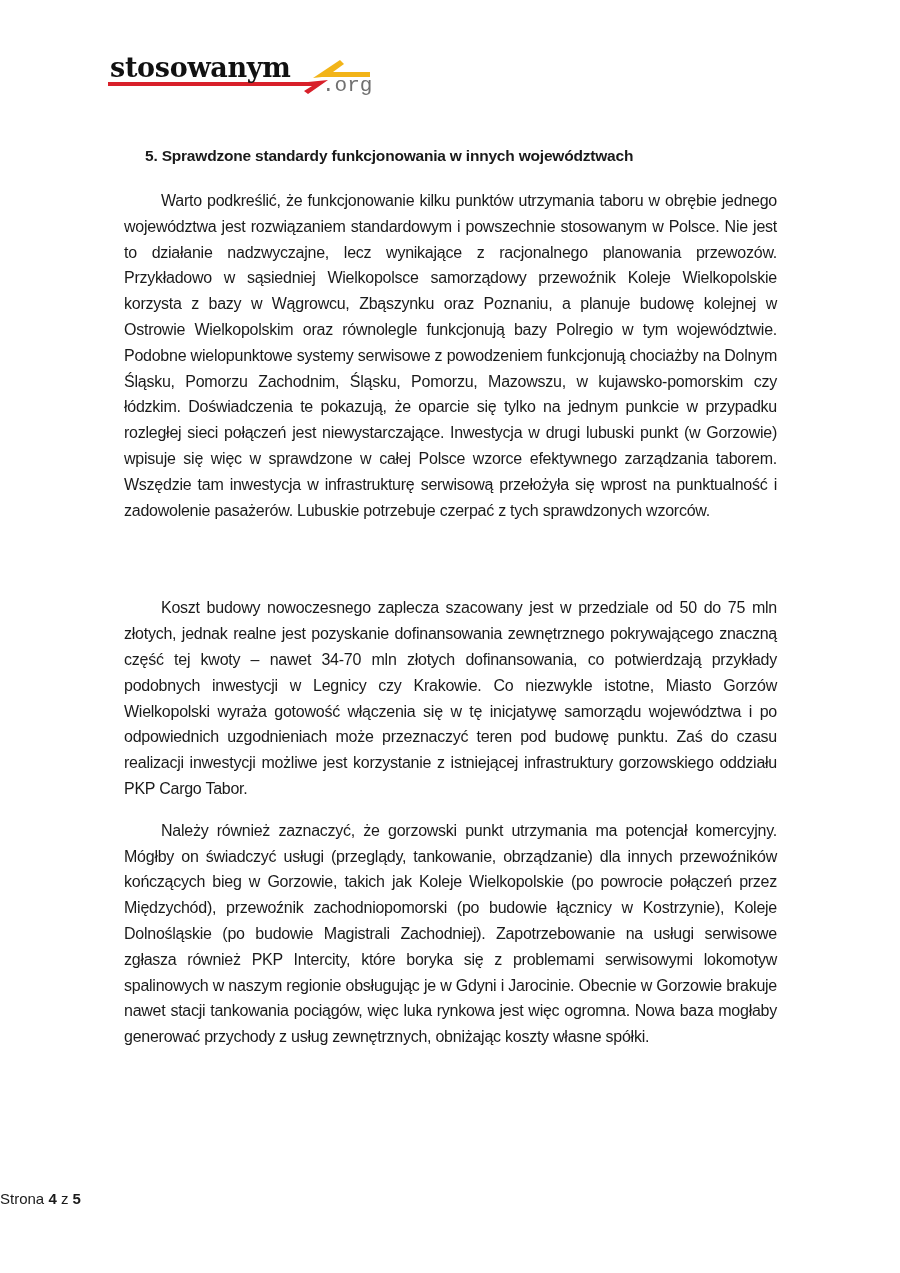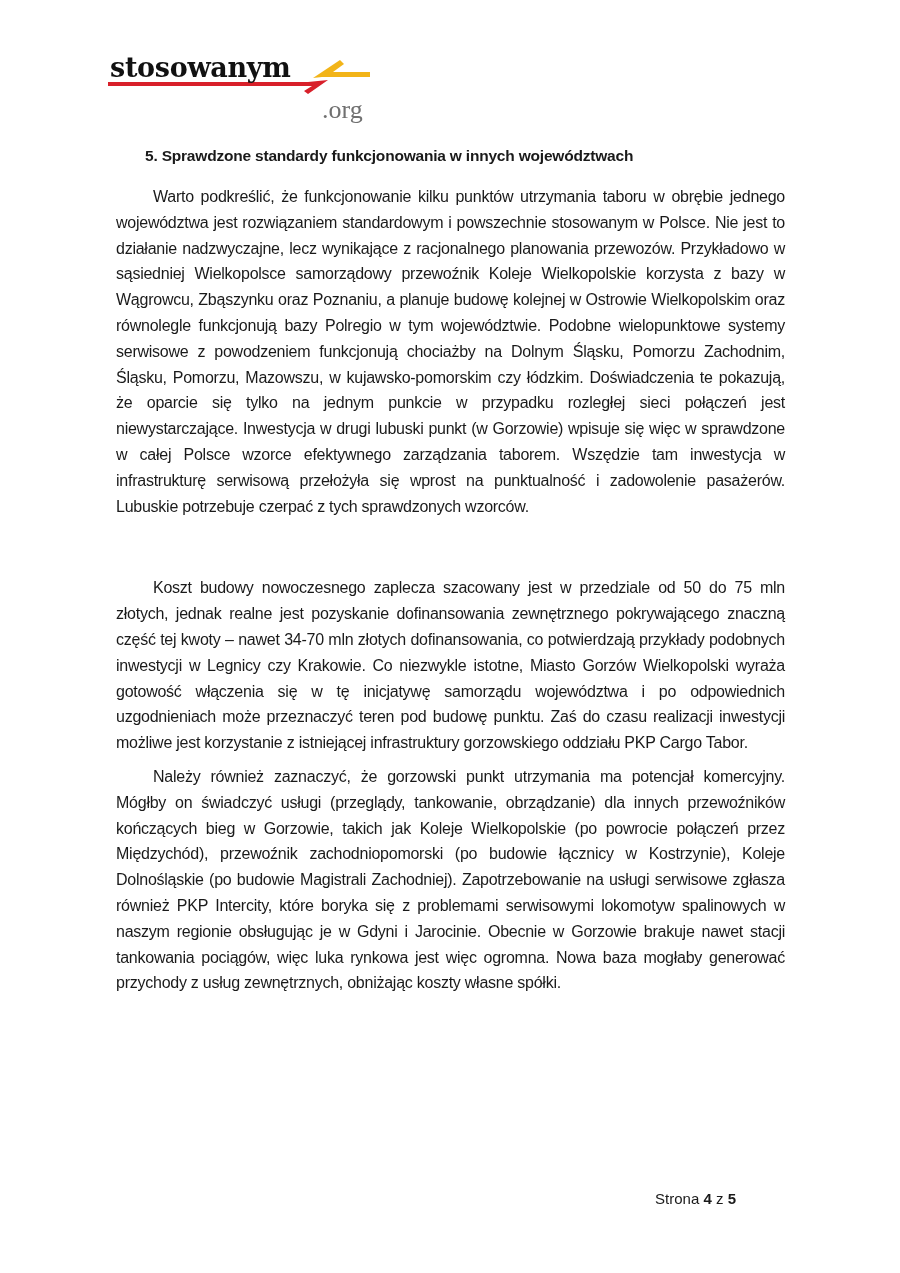--- a/index.html
+++ b/index.html
@@ -1,30 +1,30 @@
 <!DOCTYPE html>
 <html><head>
 <meta charset="utf-8">
 <style>
   html, body { margin:0; padding:0; background:#ffffff; }
   body { width:900px; height:1273px; position:relative; overflow:hidden;
          font-family:"Liberation Sans", "DejaVu Sans", sans-serif; color:#1a1a1a; }
   .logo { position:absolute; left:108px; top:50px; width:270px; height:56px; }
   .logo-text { position:absolute; left:2px; top:2px; font-family:"DejaVu Serif", "Liberation Serif", serif;
                font-weight:bold; font-size:27px; color:#111; letter-spacing:-0.3px; }
-  .logo-org { position:absolute; left:214px; top:24px; font-family:Liberation Serif, serif;
-              font-size:26px; color:#707070;margin-top:21px; }
+  .logo-org { position:absolute; left:214px; top:24px; font-family:Liberation Mono, monospace;
+              font-size:21px; color:#707070; }
   .logo svg { position:absolute; left:0; top:0; }
   .content { position:absolute; left:108px; top:140px; width:685px; }
   h2 { font-size:15.5px; font-weight:bold; margin:0; padding-left:37px; line-height:32px; letter-spacing:-0.2px; }
-  p { margin:8px; font-size:16px; line-height:25.8px; text-align:justify; text-indent:37px; letter-spacing:-0.25px; }
+  p { margin:16px; font-size:16px; line-height:25.8px; text-align:justify; text-indent:37px; letter-spacing:-0.25px; }
   .sec5-title { margin-bottom:12px; }
   .gap { height:40px; }
   .p-after { margin-top:8px; }
-  .footer { position:absolute; top:1190px; left:0; width:736px; text-align:right; font-size:15px; color:#1a1a1a; }
+  .footer { position:absolute; top:1190px; left:0; width:736px; text-align:left; font-size:15px; color:#1a1a1a; }
   .footer b { font-weight:bold; }
 </style>
 </head>
 <body>
 
 <div class="logo">
   <svg width="270" height="56">
     <polygon points="0,32 200,32 220,30 200,44 196,41 204,36 0,36" fill="#d8202a"></polygon>
     <polygon points="205,28 232,10 236,14 225,22 262,22 262,27 214,27" fill="#f2b418"></polygon>
   </svg>

